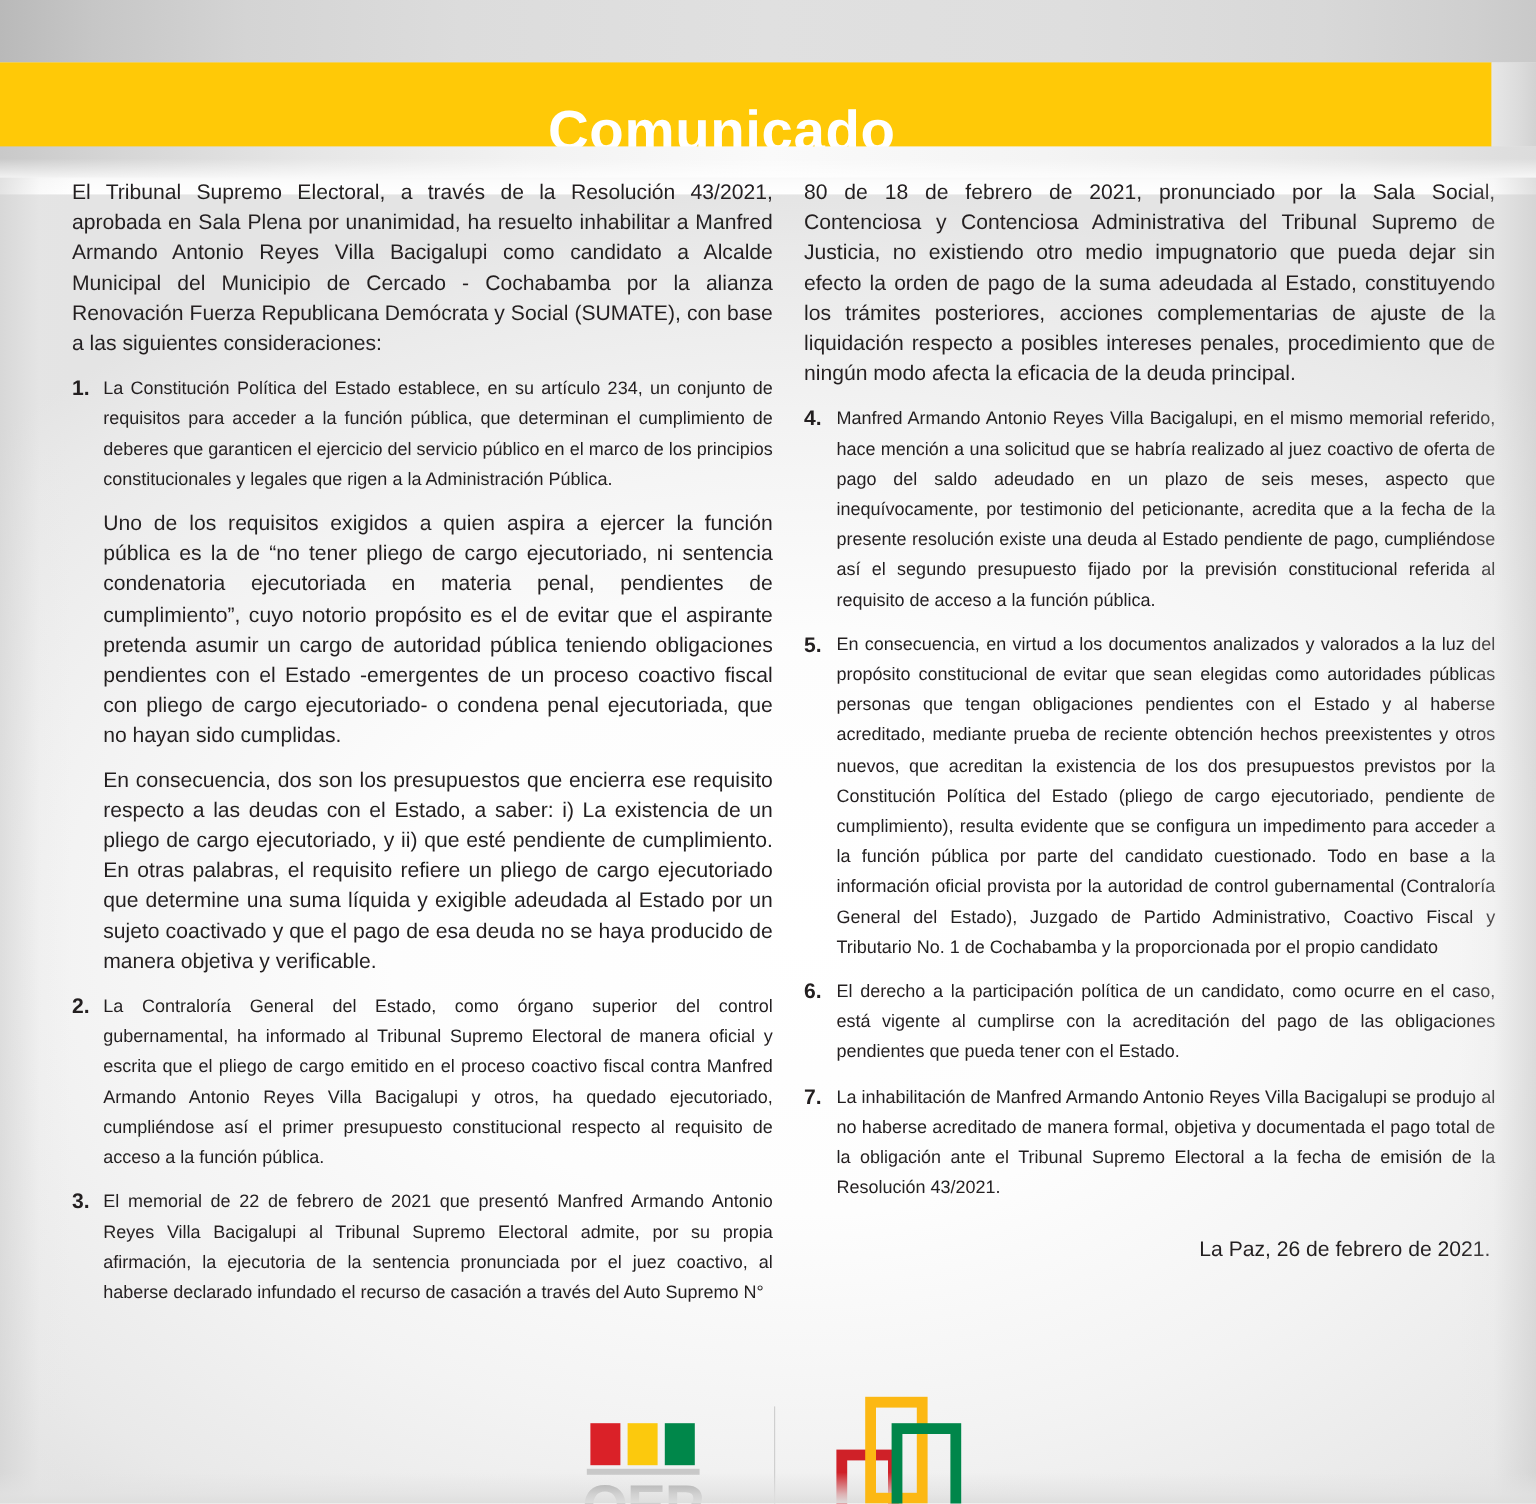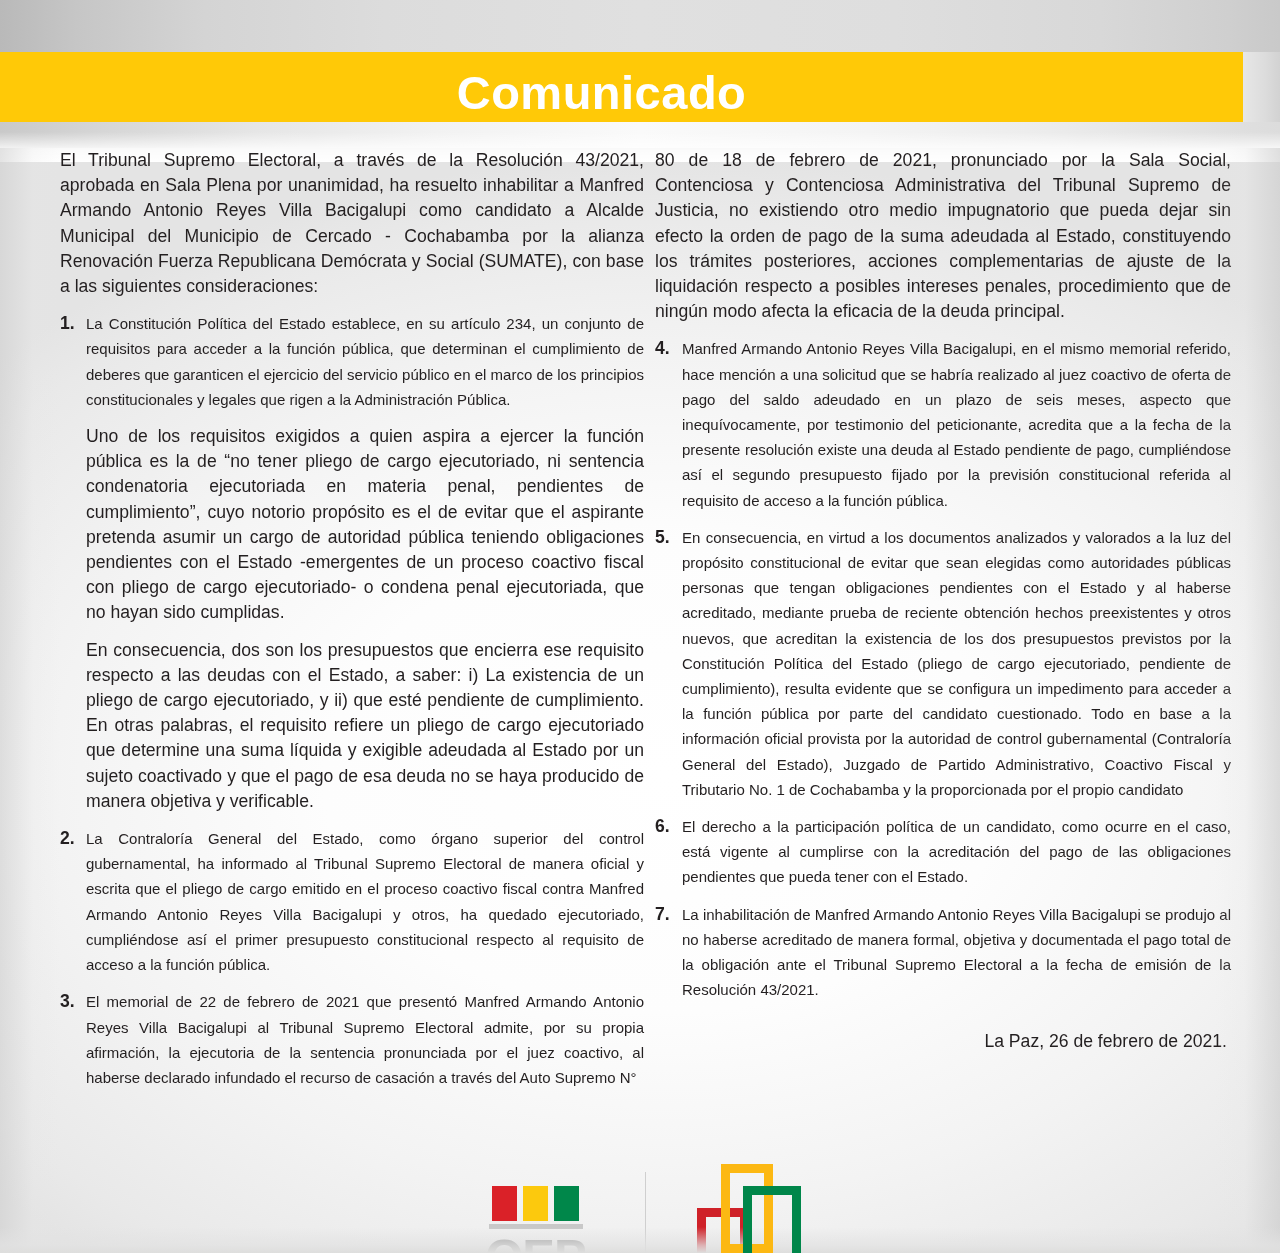--- a/index.html
+++ b/index.html
@@ -33,21 +33,21 @@
       #e0e0e0 50%, #dedede 70%, #d8d8d8 86%, #cfcfcf 96%, #c9c9c9 100%);
   }
 
   
   .banner {
     position: absolute;
     left: 0; top: 52px;
     width: 1243px; height: 80px;
     background: #ffc907;
     display: flex;
-    align-items: center;
+    align-items: flex-end;
     justify-content: center;
   }
   .banner-title {
     font-size: 47px;
     font-weight: bold;
     color: #ffffff;
     letter-spacing: 0.5px;
     line-height: 1;
     white-space: nowrap;
     transform: translateX(-20px);
@@ -74,21 +74,21 @@
     left: 0; top: 10px; right: 0; bottom: -14px;
     background: linear-gradient(to bottom, rgba(255,255,255,0) 0%, rgba(255,255,255,0.85) 60%, #ffffff 100%);
   }
 
   
   .columns {
     position: absolute;
     left: 0; top: 148px;
     width: 1280px;
     display: flex;
-    gap: 11px;
+    gap: 26px;
     padding: 0 44px 0 60px;
     box-sizing: border-box;
   }
   .col {
     width: 584px;
     flex: 0 0 584px;
   }
   .col.right { width: 576px; flex: 0 0 576px; }
 
   p.para {

